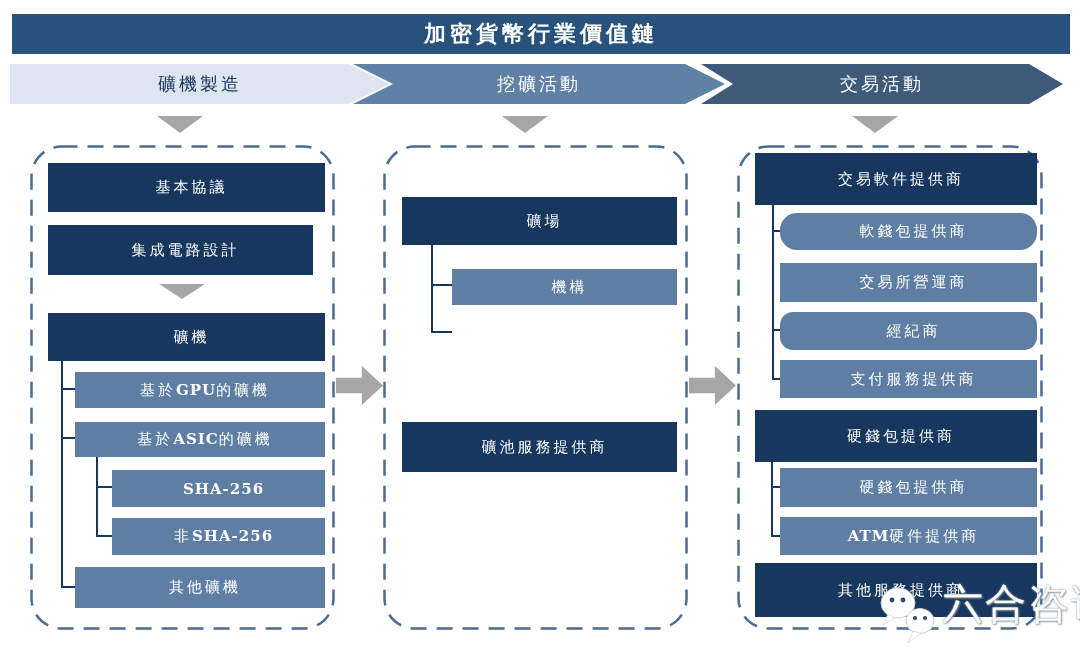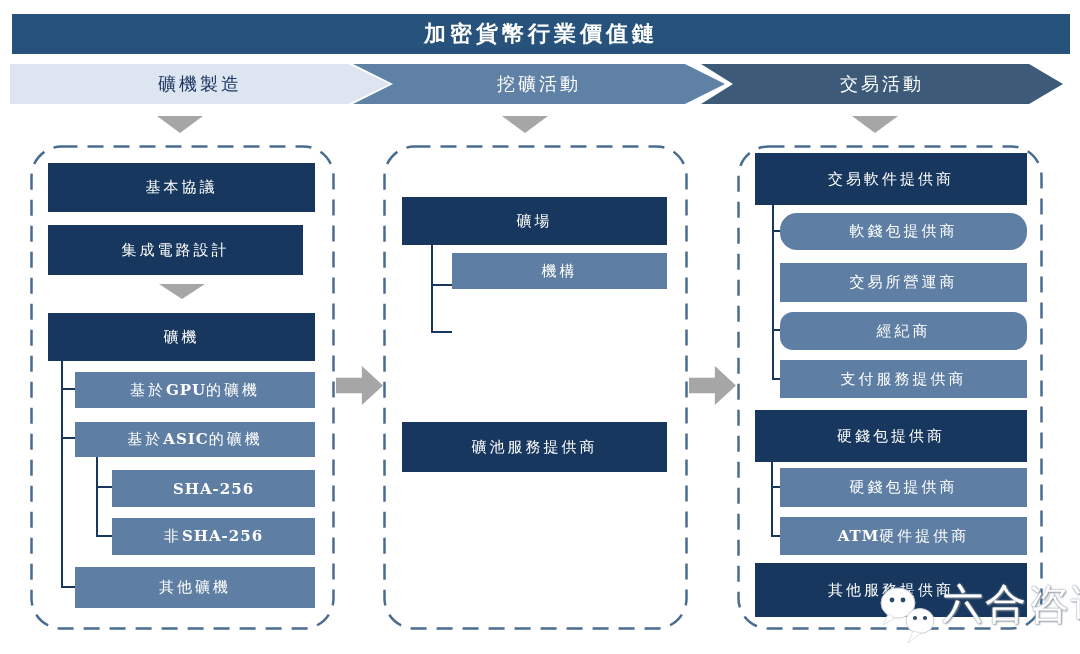--- a/index.html
+++ b/index.html
@@ -22,21 +22,21 @@
   .c3{left:701px;width:362px;background:var(--chevron3);color:#fff;
     clip-path:polygon(0 0,calc(100% - 34px) 0,100% 50%,calc(100% - 34px) 100%,0 100%,32px 50%);}
 
   
   .tri-down{position:absolute;background:var(--grey);clip-path:polygon(0 0,100% 0,50% 100%);}
   .arrow-right{position:absolute;background:var(--grey);
     clip-path:polygon(0 30%,55% 30%,55% 0,100% 50%,55% 100%,55% 70%,0 70%);}
 
   
   .box{position:absolute;display:flex;align-items:center;justify-content:center;
-    color:#fff;font-size:15px;letter-spacing:3px;text-align:center;}
+    color:#fff;font-size:15px;letter-spacing:3px;text-align:center;padding-left:10px;}
   .box.dark{background:var(--dark_box);}
   .box.med{background:var(--medium_box);}
   .box b{letter-spacing:1px;}
 
   
   .ln{position:absolute;background:var(--line);}
 
   
   .watermark{position:absolute;left:872px;top:578px;display:flex;align-items:flex-start;z-index:10;}
   .wm-text{font-size:41px;color:#fff;letter-spacing:2px;line-height:1;margin-top:6px;
@@ -108,21 +108,21 @@
   <div class="ln" style="left:61px;top:388px;width:14px;height:2px;"></div>
   <div class="ln" style="left:61px;top:437px;width:14px;height:2px;"></div>
   <div class="ln" style="left:61px;top:586px;width:14px;height:2px;"></div>
   <div class="ln" style="left:96px;top:457px;width:2px;height:80px;"></div>
   <div class="ln" style="left:96px;top:486px;width:16px;height:2px;"></div>
   <div class="ln" style="left:96px;top:535px;width:16px;height:2px;"></div>
 
   <div class="box dark" style="left:402px;top:197px;width:265px;height:48px;">
       <span>礦場</span>
     </div>
-  <div class="box med" style="left:452px;top:253px;width:215px;height:36px;">
+  <div class="box med" style="left:452px;top:269px;width:215px;height:36px;">
       <span>機構</span>
     </div>
   <div class="box dark" style="left:402px;top:422px;width:265px;height:50px;">
       <span>礦池服務提供商</span>
     </div>
 
   <div class="ln" style="left:431px;top:245px;width:2px;height:88px;"></div>
   <div class="ln" style="left:431px;top:284px;width:21px;height:2px;"></div>
   <div class="ln" style="left:431px;top:331px;width:21px;height:2px;"></div>
 

